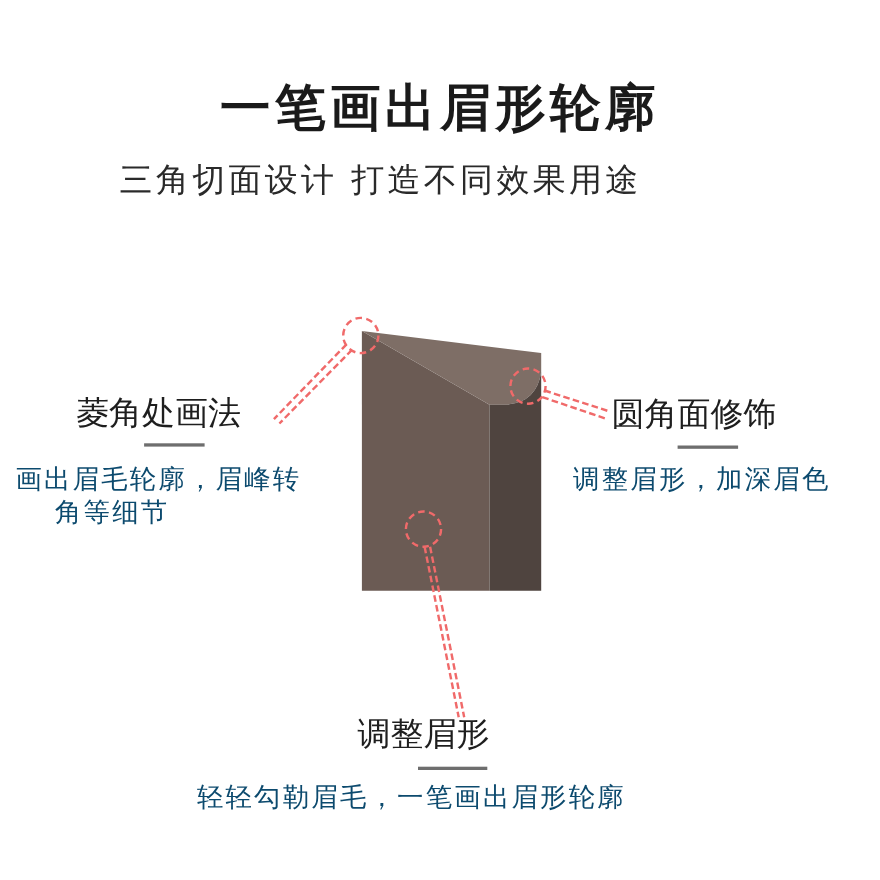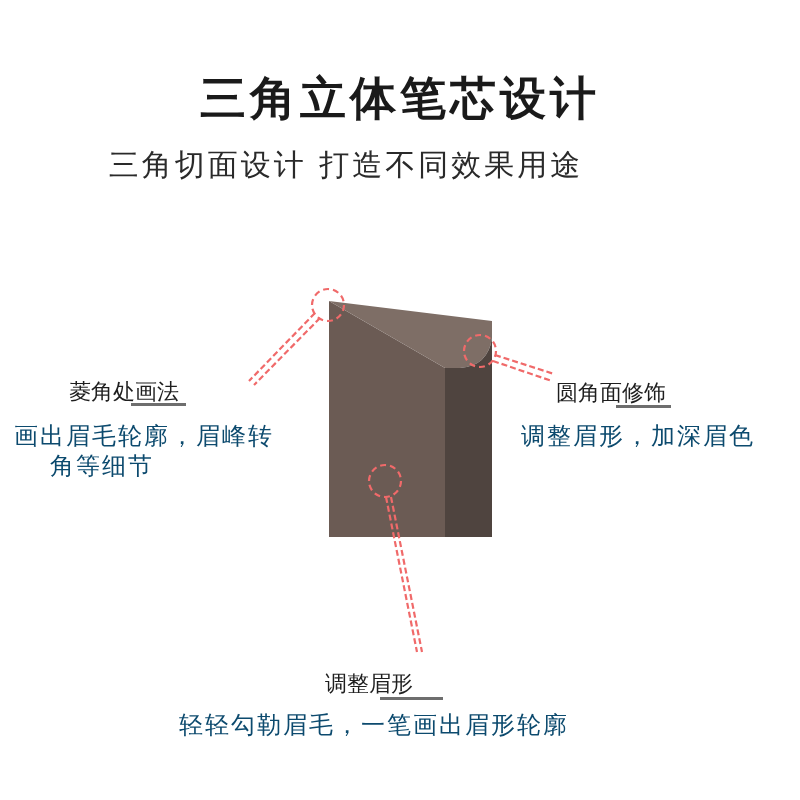--- a/index.html
+++ b/index.html
@@ -32,25 +32,24 @@
       top: 145px;
       width: 692px;
       text-align: center;
       font-size: 30px;
       color: #2a2a2a;
       letter-spacing: 3px;
       line-height: 40px;
     }
     .label {
       position: absolute;
-      font-size: 22px;
+      font-size: 30px;
       color: #1e1e1e;
       line-height: 36px;
       white-space: nowrap;
-      margin-top: 16px;
     }
     .desc {
       position: absolute;
       font-size: 24px;
       color: #0c4a6e;
       line-height: 30px;
       letter-spacing: 2px;
     }
     .underline {
       position: absolute;
@@ -59,21 +58,21 @@
     }
     svg.art {
       position: absolute;
       left: 0;
       top: 0;
     }
   </style>
 </head>
 <body>
 
-<div class="title">三角立体笔芯设计</div>
+<div class="title">一笔画出眉形轮廓</div>
 <div class="subtitle">三角切面设计 打造不同效果用途</div>
 
 <svg class="art" width="800" height="800" viewBox="0 0 800 800">
 
   <polygon points="329,301 445,368 445,537 329,537" fill="#6b5b54"></polygon>
 
   <path d="M329,301 L492,321 L492,338 Q488,366 460,368 L445,368 Z" fill="#7e6e66"></path>
 
   <path d="M445,368 L460,368 Q488,366 492,338 L492,537 L445,537 Z" fill="#4f443f"></path>
 

